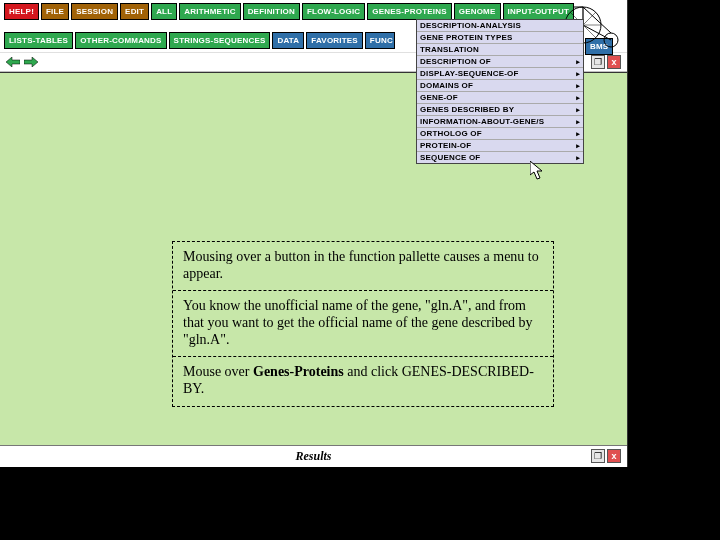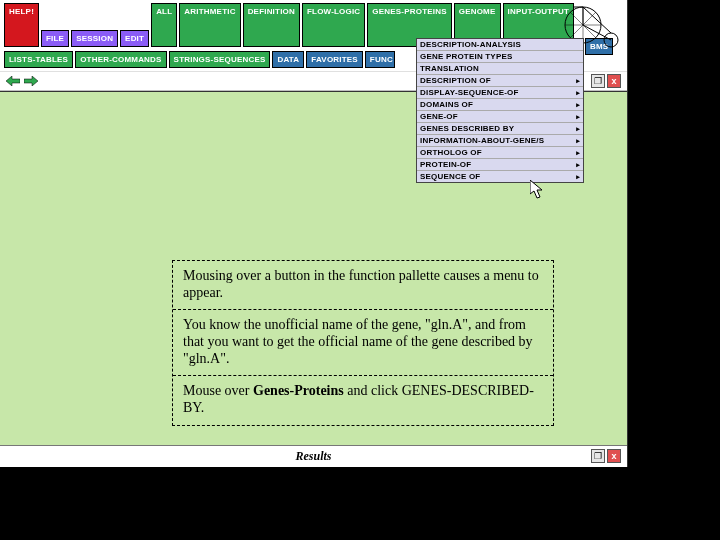--- a/index.html
+++ b/index.html
@@ -2,21 +2,21 @@
 <html><head>
 <meta charset="utf-8">
 <style>
   * { box-sizing: border-box; margin: 0; padding: 0; }
   body { width: 720px; height: 540px; font-family: "Times New Roman", serif; background: #000; overflow: hidden; }
   .app { width: 628px; height: 467px; background: #fff; display: flex; flex-direction: column; border-right: 1px solid #333; }
   .toolbar { display: flex; flex-wrap: wrap; padding: 3px 4px; gap: 2px; position: relative; background: #fff; border-bottom: 1px solid #e0e0e0; }
   .toolbar-row { display: flex; gap: 2px; width: 100%; }
   .tb-btn { font: 700 8px Arial, sans-serif; color: #fff; padding: 3px 4px; border: 1px solid #000; text-align: center; cursor: pointer; letter-spacing: .2px; white-space: nowrap; }
   .tb-help { background: #d4171e; }
-  .tb-gray { background: #8b5cf6; margin-top: 27px; }
+  .tb-gray { background: #a16207; }
   .tb-green { background: #2fa84f; }
   .tb-blue { background: #2f6fa8; }
   .bike { position: absolute; right: 4px; top: 0; width: 60px; height: 50px; }
   .bike svg { width: 60px; height: 50px; }
   .navrow { display: flex; align-items: center; gap: 4px; padding: 2px 6px; border-bottom: 1px solid #c0c0c0; position: relative; }
   .arrow { width: 14px; height: 10px; display: inline-block; cursor: pointer; }
   .arrow svg { width: 14px; height: 10px; display: block; }
   .navrow-right { margin-left: auto; display: flex; gap: 2px; }
   .mini-btn { width: 14px; height: 14px; border: 1px solid #555; font: 9px Arial; display: flex; align-items: center; justify-content: center; cursor: pointer; }
   .mini-restore { background: #e6e6e6; }
@@ -47,21 +47,21 @@
       <div class="tb-btn tb-gray">SESSION</div>
       <div class="tb-btn tb-gray">EDIT</div>
       <div class="tb-btn tb-green">ALL</div>
       <div class="tb-btn tb-green">ARITHMETIC</div>
       <div class="tb-btn tb-green">DEFINITION</div>
       <div class="tb-btn tb-green">FLOW-LOGIC</div>
       <div class="tb-btn tb-green">GENES-PROTEINS</div>
       <div class="tb-btn tb-green">GENOME</div>
       <div class="tb-btn tb-green">INPUT-OUTPUT</div>
     </div>
-    <div class="toolbar-row" style="margin-top:2px;">
+    <div class="toolbar-row" style="margin-top:10px;">
       <div class="tb-btn tb-green">LISTS-TABLES</div>
       <div class="tb-btn tb-green">OTHER-COMMANDS</div>
       <div class="tb-btn tb-green">STRINGS-SEQUENCES</div>
       <div class="tb-btn tb-blue">DATA</div>
       <div class="tb-btn tb-blue">FAVORITES</div>
       <div class="tb-btn tb-blue" style="width:30px;overflow:hidden;">FUNC</div>
       <div class="tb-btn tb-blue" style="position:absolute;left:585px;top:38px;">BMS</div>
     </div>
     <div class="bike">
       <svg viewBox="0 0 60 50">

